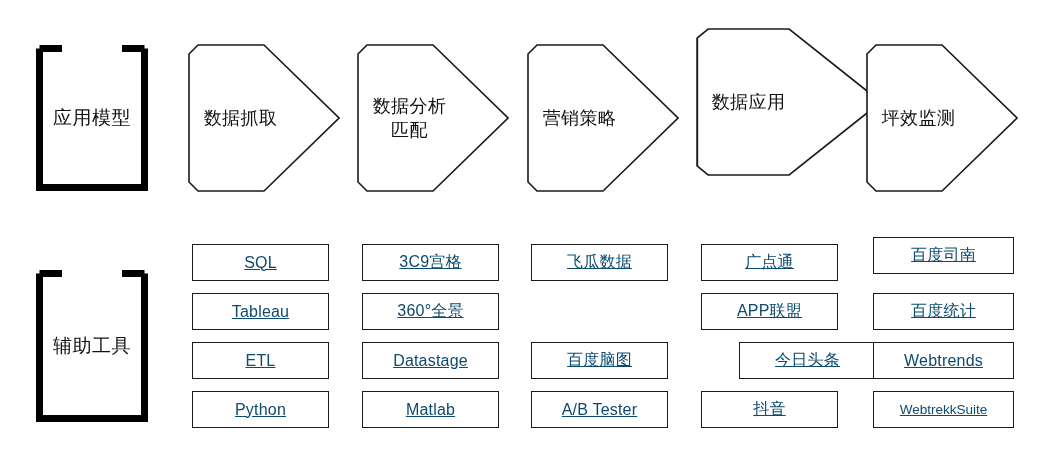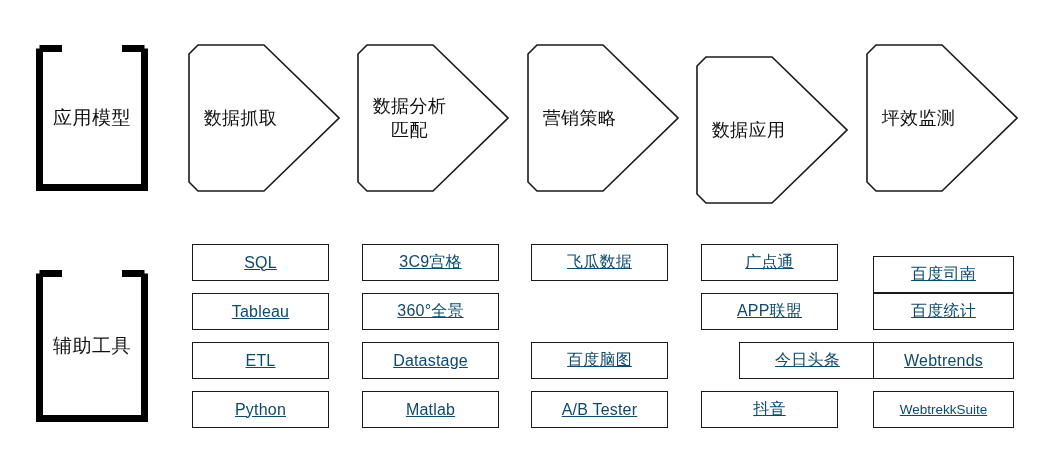--- a/index.html
+++ b/index.html
@@ -139,21 +139,21 @@
   <div class="chevron" style="left:527px; top:44px; width:152px; height:148px;">
     <svg class="chevron-svg" viewBox="0 0 152 148" preserveAspectRatio="none">
       <path d="M 1 10 L 10 1 L 76 1 L 151 74 L 76 147 L 10 147 L 1 138 Z" fill="#ffffff" stroke="#1a1a1a" stroke-width="1.6" stroke-linejoin="miter"></path>
     </svg>
     <div class="chevron-label" style="width:105px;">
       <span>营销策略</span>
       <span></span>
     </div>
   </div>
 
-  <div class="chevron" style="left:696px; top:56px; width:152px; height:148px;">
+  <div class="chevron" style="left:696px; top:28px; width:152px; height:148px;padding-left:34px;">
     <svg class="chevron-svg" viewBox="0 0 152 148" preserveAspectRatio="none">
       <path d="M 1 10 L 10 1 L 76 1 L 151 74 L 76 147 L 10 147 L 1 138 Z" fill="#ffffff" stroke="#1a1a1a" stroke-width="1.6" stroke-linejoin="miter"></path>
     </svg>
     <div class="chevron-label" style="width:105px;">
       <span>数据应用</span>
       <span></span>
     </div>
   </div>
 
   <div class="chevron" style="left:866px; top:44px; width:152px; height:148px;">
@@ -218,21 +218,21 @@
   <div class="toolbox" style="left:701px; top:293px; width:137px; height:37px;">
     <span>APP联盟</span>
   </div>
   <div class="toolbox" style="left:739px; top:342px; width:137px; height:37px;">
     <span>今日头条</span>
   </div>
   <div class="toolbox" style="left:701px; top:391px; width:137px; height:37px;">
     <span>抖音</span>
   </div>
 
-  <div class="toolbox" style="left:873px; top:256px; width:141px; height:37px;">
+  <div class="toolbox" style="left:873px; top:237px; width:141px; height:37px;">
     <span>百度司南</span>
   </div>
   <div class="toolbox" style="left:873px; top:293px; width:141px; height:37px;">
     <span>百度统计</span>
   </div>
   <div class="toolbox" style="left:873px; top:342px; width:141px; height:37px;">
     <span>Webtrends</span>
   </div>
   <div class="toolbox small" style="left:873px; top:391px; width:141px; height:37px;">
     <span>WebtrekkSuite</span>

